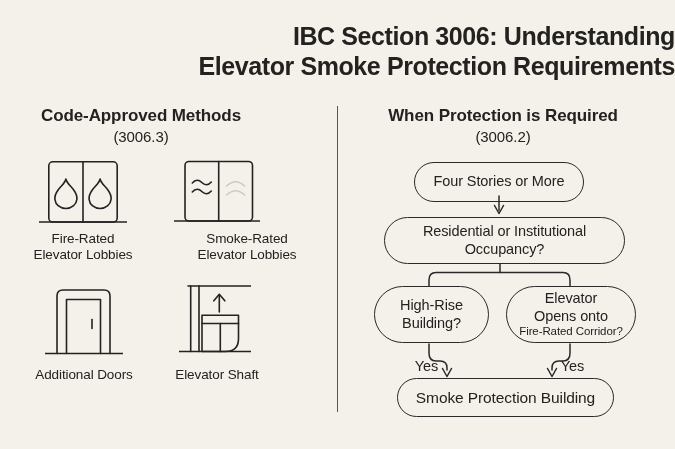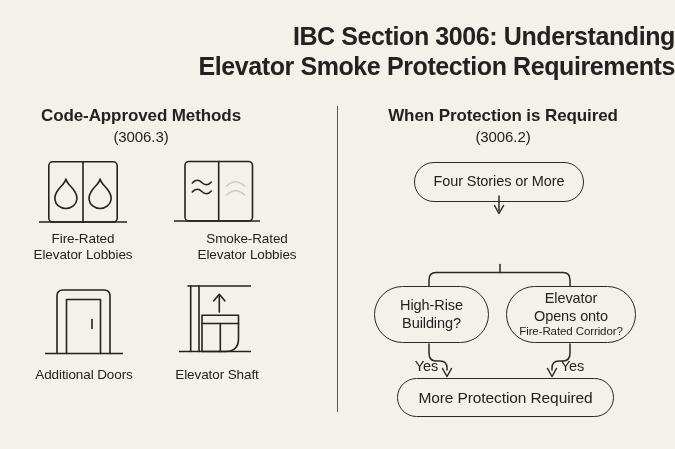--- a/index.html
+++ b/index.html
@@ -121,32 +121,36 @@
     <path d="M102.5,268.5 L107,276.5 L111.5,268.5"></path>
 
     <path d="M230,244 V253 Q230,261 223,261 H219 Q212,261 212,268 V270"></path>
     <path d="M207.5,268.5 L212,276.5 L216.5,268.5"></path>
   </svg>
 
   <div class="fbox" style="left:414px;top:162px;width:170px;height:40px;">
     <span>Four Stories or More</span>
   </div>
 
+  <div class="fbox" style="left:384px;top:217px;width:241px;height:47px;">
+    <span>Residential or Institutional</span>
+    <span>Occupancy?</span>
+  </div>
 
   <div class="fbox" style="left:374px;top:286px;width:115px;height:57px;">
     <span>High-Rise</span>
     <span>Building?</span>
   </div>
 
   <div class="fbox" style="left:506px;top:286px;width:130px;height:57px;">
     <span>Elevator</span>
     <span>Opens onto</span>
     <span class="small">Fire-Rated Corridor?</span>
   </div>
 
   <div class="yes" style="left:410px;top:358px;">Yes</div>
   <div class="yes" style="left:556px;top:358px;">Yes</div>
 
   <div class="fbox result" style="left:397px;top:378px;width:217px;height:39px;">
-    <span>More Protection Required</span>
+    <span>Smoke Protection Building</span>
   </div>
 
 </div>
 
 </body></html>

